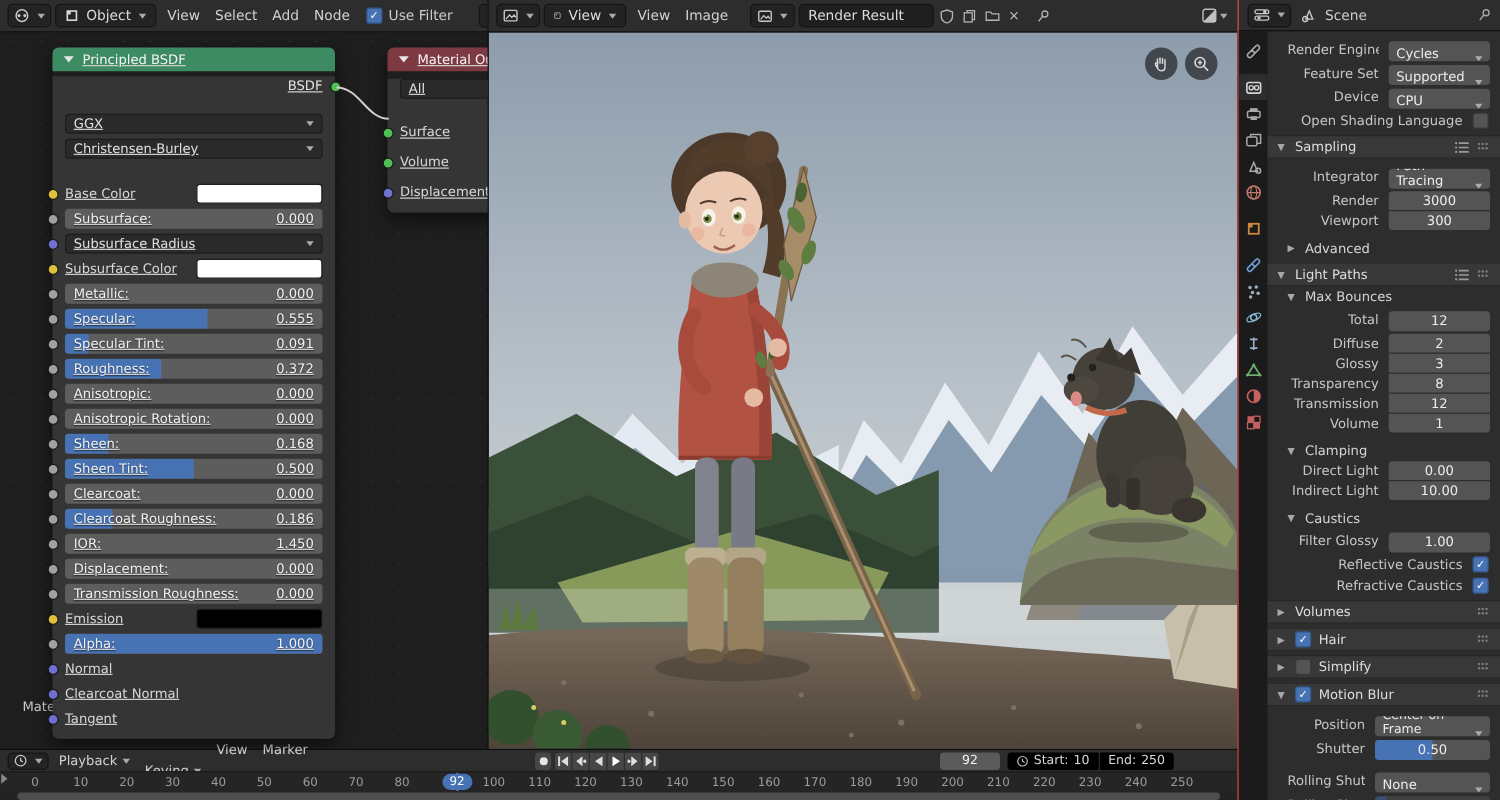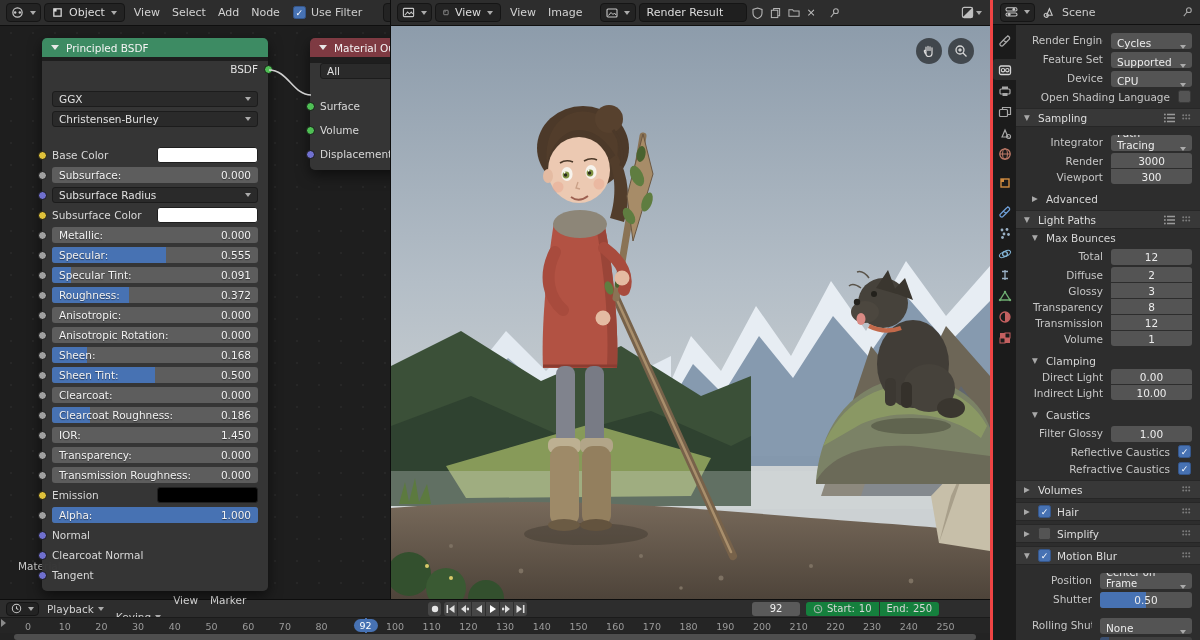--- a/index.html
+++ b/index.html
@@ -23,21 +23,21 @@
   .cbx.on { background:#4772b3; border-color:#35578c; }
   .icon-btn { display:inline-flex; align-items:center; justify-content:center; height:18px; padding:0 2px; }
 
   
   #shader-editor { position:absolute; left:0; top:0; width:391px; height:599px;
     background:#1e1e1e; border-right:1px solid #0d0d0d; overflow:hidden;
     background-image:radial-gradient(#272727 1px, transparent 1px); background-size:22px 22px; }
   #shader-editor .hdr { position:relative; z-index:5; background:#2d2d2d; }
   #mat-label { position:absolute; left:18px; top:560px; color:#c9c9c9; font-size:10.5px; z-index:1; }
   .node { position:absolute; z-index:2; font-size:10.5px; border-radius:5px;
-    box-shadow:0 5px 14px rgba(0,0,0,.55); }
+    box-shadow:0 5px 14px rgba(0,0,0,.55);text-decoration:underline; }
   .node-h { height:19px; border-radius:5px 5px 0 0; display:flex; align-items:center; gap:7px;
     padding:0 9px; color:#f4f4f4; }
   .tri-d { width:0;height:0;border-left:4px solid transparent;border-right:4px solid transparent;border-top:5px solid #e8e8e8; }
   .node-b { background:rgba(54,54,54,.985); border-radius:0 0 5px 5px; padding:0 0 8px; }
   .nrow { position:relative; height:16px; margin:4px 10px 0; display:flex; align-items:center; }
   .socket { position:absolute; width:9px; height:9px; border-radius:50%; border:1px solid #171717; top:3.5px; }
   .socket.in { left:-14.5px; } .socket.out { right:-14.5px; }
   .nfield { flex:1; height:16px; background:#5d5d5d; border-radius:3px; position:relative;
     overflow:hidden; display:flex; align-items:center; color:#f2f2f2; }
   .nfield .fillbar { position:absolute; left:0; top:0; bottom:0; background:#4772b3; }
@@ -59,34 +59,34 @@
 
   
   #timeline { position:absolute; left:0; top:599px; width:990px; height:41px; background:#2d2d2d; border-top:1px solid #0d0d0d; }
   #tl-hdr { position:relative; height:17px; display:flex; align-items:center; padding:0 6px; gap:2px; font-size:10.5px; }
   #transport { position:absolute; left:428px; top:1.5px; display:flex; gap:3px; align-items:center; }
   .tbtn { width:13px; height:14px; background:#464646; display:flex; align-items:center; justify-content:center; }
   .tgroup { display:flex; gap:1px; border-radius:3px; overflow:hidden; }
   #tl-frame { position:absolute; left:752px; top:1.5px; width:48px; height:14px; background:#5a5a5a;
     border-radius:3px; display:flex; align-items:center; justify-content:center; color:#f0f0f0; font-size:10px; }
   #tl-range { position:absolute; left:806px; top:1.5px; display:flex; gap:1px; font-size:10px; }
-  .rfield { height:14px; background:#15803d; display:flex; align-items:center; gap:4px; padding:0 7px; color:#d8d8d8; }
+  .rfield { height:14px; background:#000000; display:flex; align-items:center; gap:4px; padding:0 7px; color:#d8d8d8; }
   .rfield:first-child { border-radius:3px 0 0 3px; } .rfield:last-child { border-radius:0 3px 3px 0; }
   #tl-ruler { position:relative; height:16px; background:#252525; border-top:1px solid #1b1b1b; overflow:hidden; }
   .tick { position:absolute; top:2.5px; transform:translateX(-50%); color:#9b9b9b; font-size:9.5px; }
   #playhead-line { position:absolute; top:0; bottom:0; width:2px; background:#4772b3; transform:translateX(-50%); }
   #playhead-badge { position:absolute; top:1px; transform:translateX(-50%); background:#4772b3; color:#ffffff;
     height:13px; line-height:13px; padding:0 6px; border-radius:7px; font-size:9.5px; z-index:2; }
   #tl-scroll { position:relative; height:8px; background:#232323; }
   #tl-scroll .bar { position:absolute; left:14px; right:14px; top:1px; height:6px; background:#4e4e4e; border-radius:3px; }
   #region-arrow { position:absolute; left:1px; top:19px; width:0; height:0;
     border-top:4px solid transparent; border-bottom:4px solid transparent; border-left:5px solid #8a8a8a; }
 
   
-  #properties { position:absolute; left:990px; top:0; width:210px; height:640px; background:#2d2d2d; border-left:3px solid #ef4444; }
+  #properties { position:absolute; left:990px; top:0; width:210px; height:640px; background:#2d2d2d; border-left:1px solid #ef4444; }
   #props-hdr { height:25px; display:flex; align-items:center; gap:7px; padding:0 7px; border-bottom:1px solid #101010; }
   #tabbar { position:absolute; left:0; top:25px; bottom:0; width:23px; background:#1b1b1b; padding-top:5px;
     display:flex; flex-direction:column; align-items:stretch; }
   .tab { height:21px; display:flex; align-items:center; justify-content:center; }
   .tab.active { background:#2d2d2d; border-radius:3px 0 0 3px; }
   .tab.gap { height:8px; }
   #props-body { position:absolute; left:23px; top:25px; right:0; bottom:0; overflow:hidden; font-size:10.5px; }
   .prow { position:relative; height:17px; margin:2px 0; }
   .plabel { position:absolute; right:97px; left:0; text-align:right; color:#c6c6c6; line-height:17px; white-space:nowrap; overflow:hidden;padding-left:16px; }
   .pfield { position:absolute; right:8px; top:0.5px; width:81px; height:16px; background:#545454; border-radius:3px;
@@ -287,21 +287,21 @@
             <span class="nfield">
               <span class="fillbar" style="width: 0%;"></span>
               <span class="fl">IOR:</span>
               <span class="fv">1.450</span>
             </span>
           </div>
           <div class="nrow">
             <span class="socket in" style="background: rgb(161, 161, 161);"></span>
             <span class="nfield">
               <span class="fillbar" style="width: 0%;"></span>
-              <span class="fl">Transparency:</span>
+              <span class="fl">Displacement:</span>
               <span class="fv">0.000</span>
             </span>
           </div>
           <div class="nrow">
             <span class="socket in" style="background: rgb(161, 161, 161);"></span>
             <span class="nfield">
               <span class="fillbar" style="width: 0%;"></span>
               <span class="fl">Transmission Roughness:</span>
               <span class="fv">0.000</span>
             </span>

